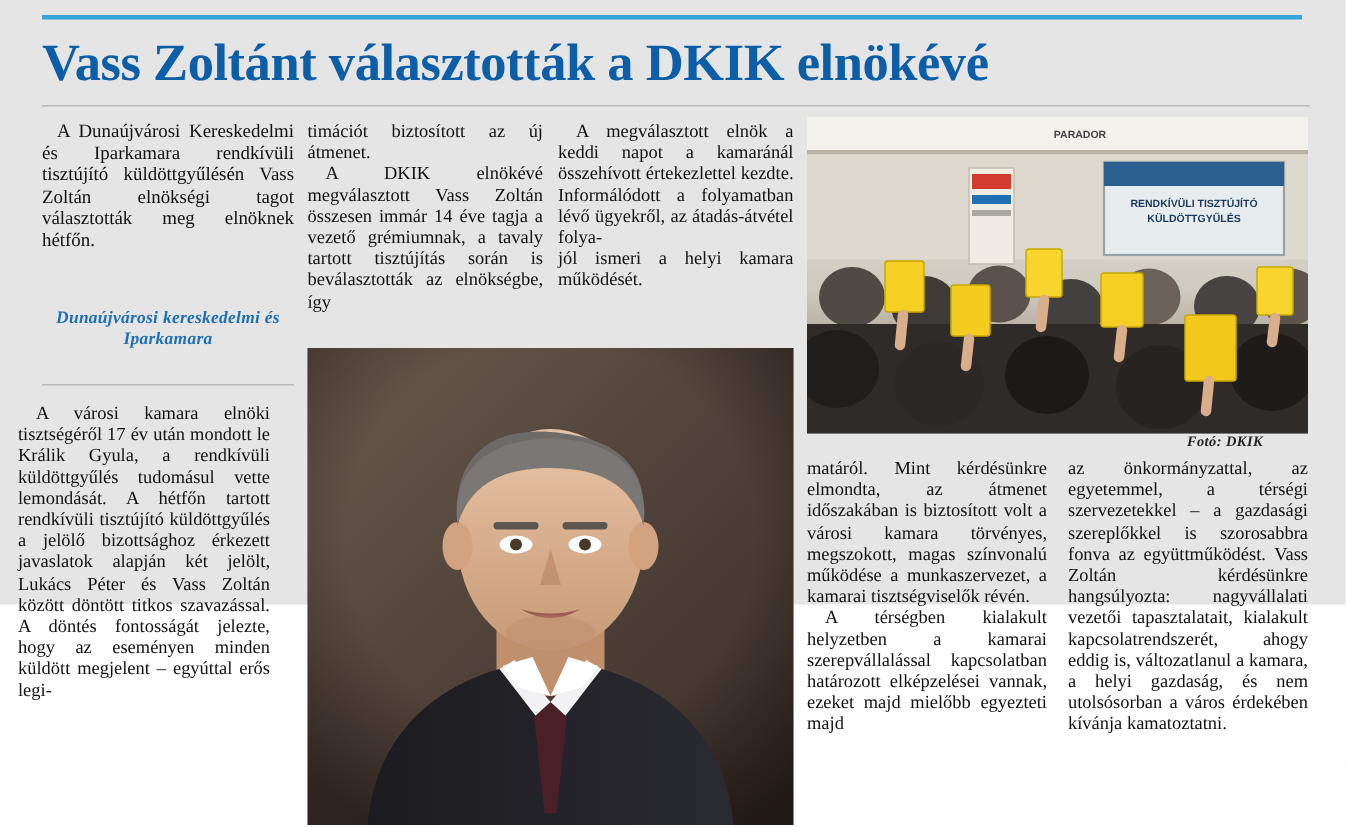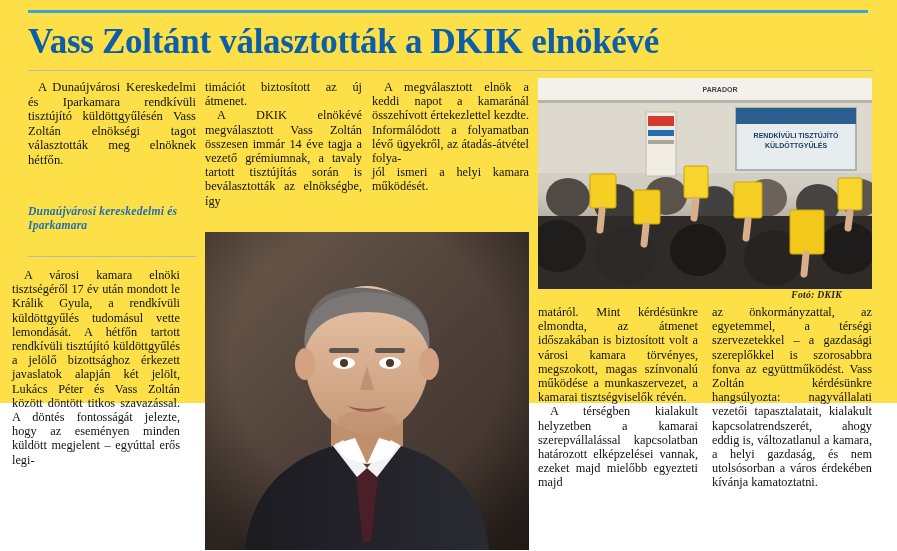--- a/index.html
+++ b/index.html
@@ -11,21 +11,21 @@
     width: 897px;
     height: 551px;
     overflow: hidden;
     font-family: "Liberation Serif", serif;
     color: #111111;
   }
   .page {
     position: relative;
     width: 897px;
     height: 403px;
-    background: #fde047;
+    background: #e5e5e5;
   }
 
   
   .top-rule {
     position: absolute;
     left: 28px;
     top: 10px;
     width: 840px;
     height: 3px;
     background: #3aa3d8;
@@ -86,20 +86,21 @@
     position: absolute;
     left: 28px;
     top: 205px;
     width: 168px;
     font-style: italic;
     font-weight: bold;
     font-size: 11.6px;
     line-height: 13.6px;
     color: #1f6fb2;
     letter-spacing: 0.2px;
+    text-align: center;
   }
   .kicker-rule {
     position: absolute;
     left: 28px;
     top: 256px;
     width: 168px;
     height: 1px;
     background: #b9b9b9;
   }
 

